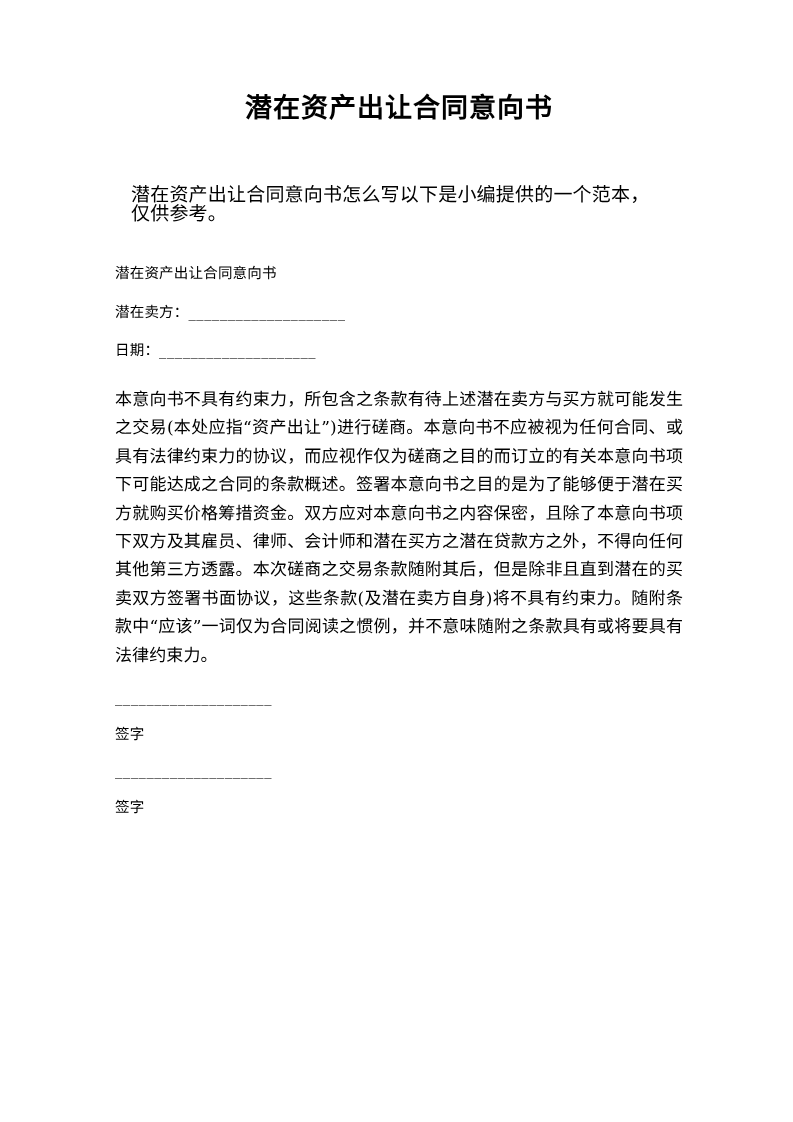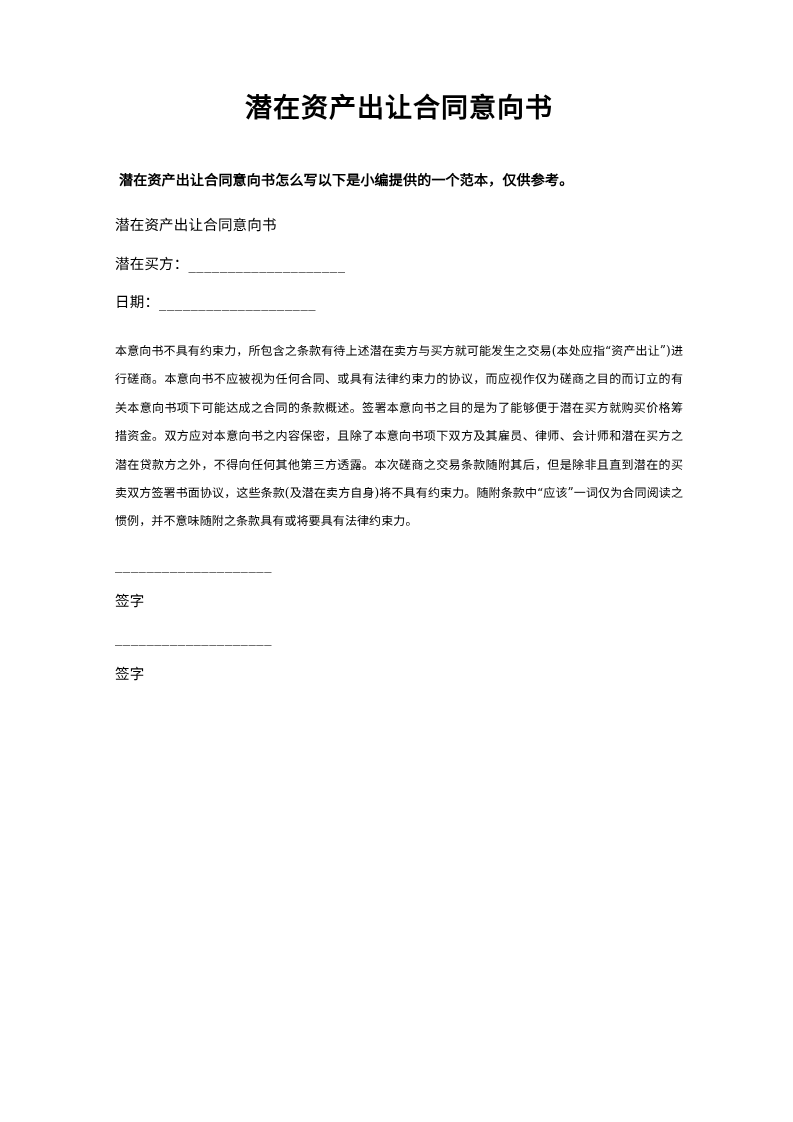--- a/index.html
+++ b/index.html
@@ -41,27 +41,26 @@
     text-align: center;
     font-size: 27px;
     font-weight: bold;
     line-height: 1.2;
     letter-spacing: 1px;
     padding-top: 92px;
     font-family: "DejaVu Serif", "Liberation Serif", serif;
   }
 
   .intro-para {
-    margin: 4px;
+    margin: 16px;
     padding: 0;
-    font-size: 14px;
+    font-size: 19px;
     line-height: 1.0;
     padding-top: 45px;
     letter-spacing: 0.2px;
-    font-weight: bold;
   }
 
   .subtitle-para {
     margin: 0;
     padding: 0;
     font-size: 14.5px;
     line-height: 1.0;
     padding-top: 27px;
     letter-spacing: 0.2px;
   }
@@ -86,21 +85,21 @@
   }
   .field-blank {
     display: inline;
     letter-spacing: 0.6px;
   }
 
   .body-para {
     margin: 0;
     padding: 0;
     padding-top: 27px;
-    font-size: 12px;
+    font-size: 17px;
     line-height: 28.4px;
     text-align: justify;
     text-justify: inter-ideograph;
     letter-spacing: 0.1px;
   }
 
   .sig-block {
     padding-top: 21px;
   }
   .sig-group {
@@ -134,21 +133,21 @@
     <h1 class="doc-title">潜在资产出让合同意向书</h1>
 
     <p class="intro-para">潜在资产出让合同意向书怎么写以下是小编提供的一个范本，仅供参考。</p>
 
     <p class="subtitle-para">潜在资产出让合同意向书</p>
 
     <div class="fields">
 
 
       <div class="field-row">
-        <span class="field-label">潜在买方：</span><span class="field-blank">____________________</span>
+        <span class="field-label">潜在卖方：</span><span class="field-blank">____________________</span>
       </div>
 
 
       <div class="field-row">
         <span class="field-label">日期：</span><span class="field-blank">____________________</span>
       </div>
 
     </div>
 
     <p class="body-para">本意向书不具有约束力，所包含之条款有待上述潜在卖方与买方就可能发生之交易(本处应指“资产出让”)进行磋商。本意向书不应被视为任何合同、或具有法律约束力的协议，而应视作仅为磋商之目的而订立的有关本意向书项下可能达成之合同的条款概述。签署本意向书之目的是为了能够便于潜在买方就购买价格筹措资金。双方应对本意向书之内容保密，且除了本意向书项下双方及其雇员、律师、会计师和潜在买方之潜在贷款方之外，不得向任何其他第三方透露。本次磋商之交易条款随附其后，但是除非且直到潜在的买卖双方签署书面协议，这些条款(及潜在卖方自身)将不具有约束力。随附条款中“应该”一词仅为合同阅读之惯例，并不意味随附之条款具有或将要具有法律约束力。</p>

